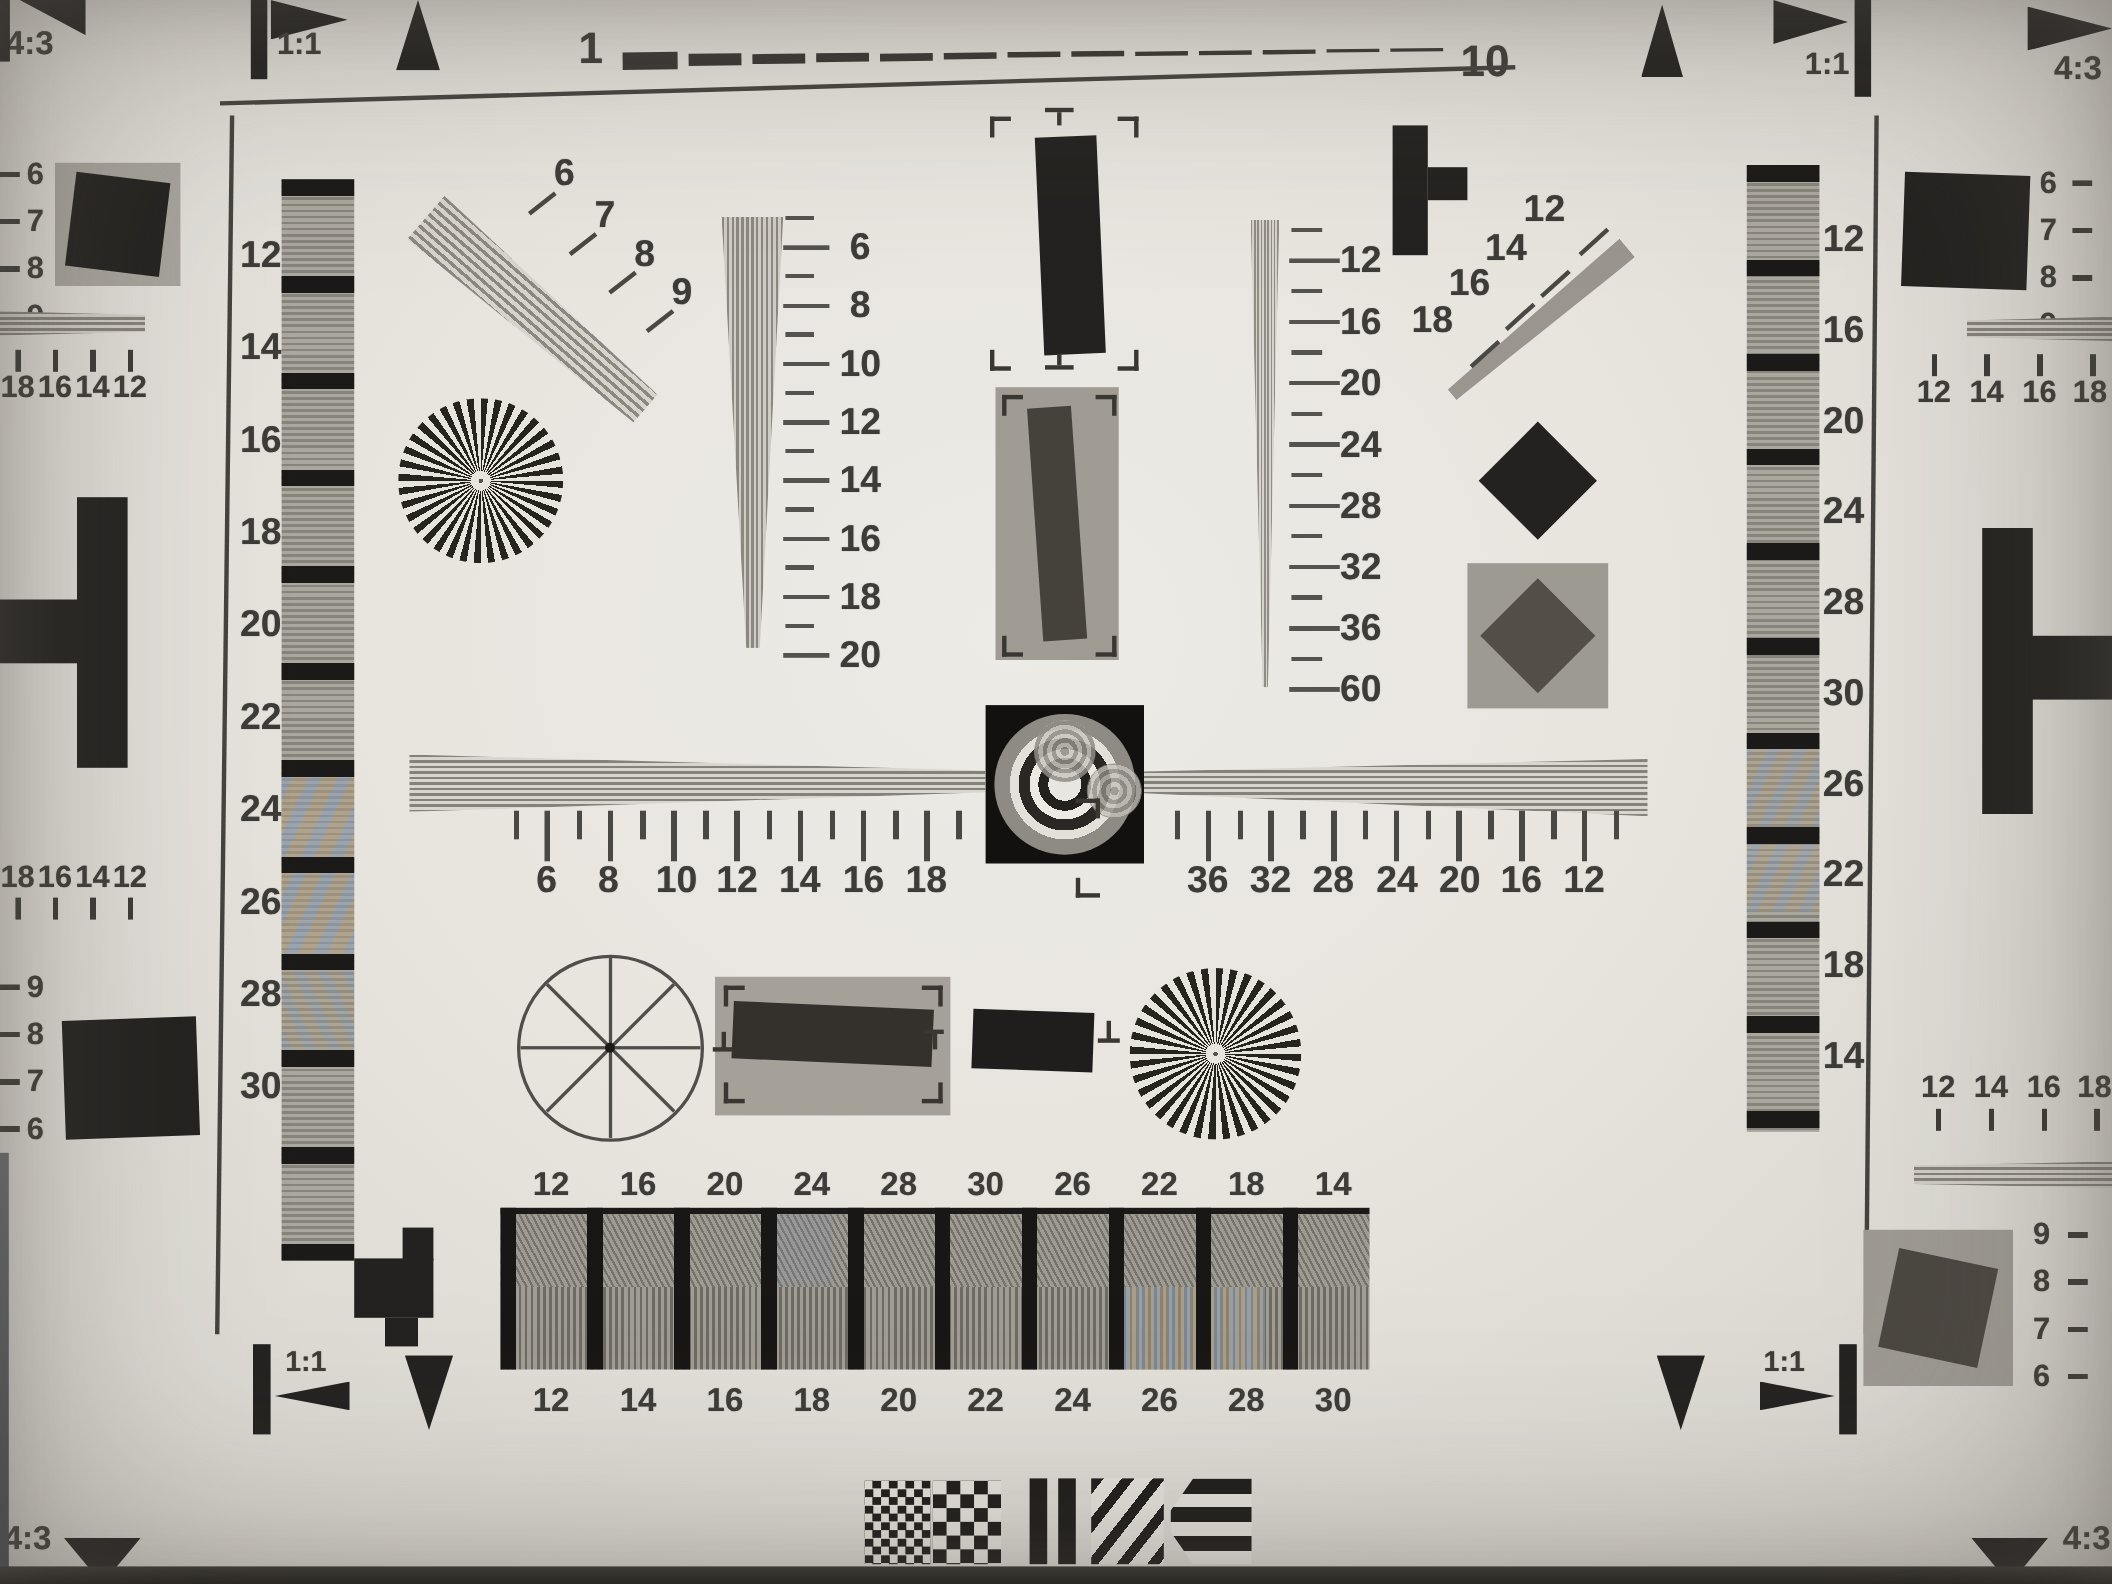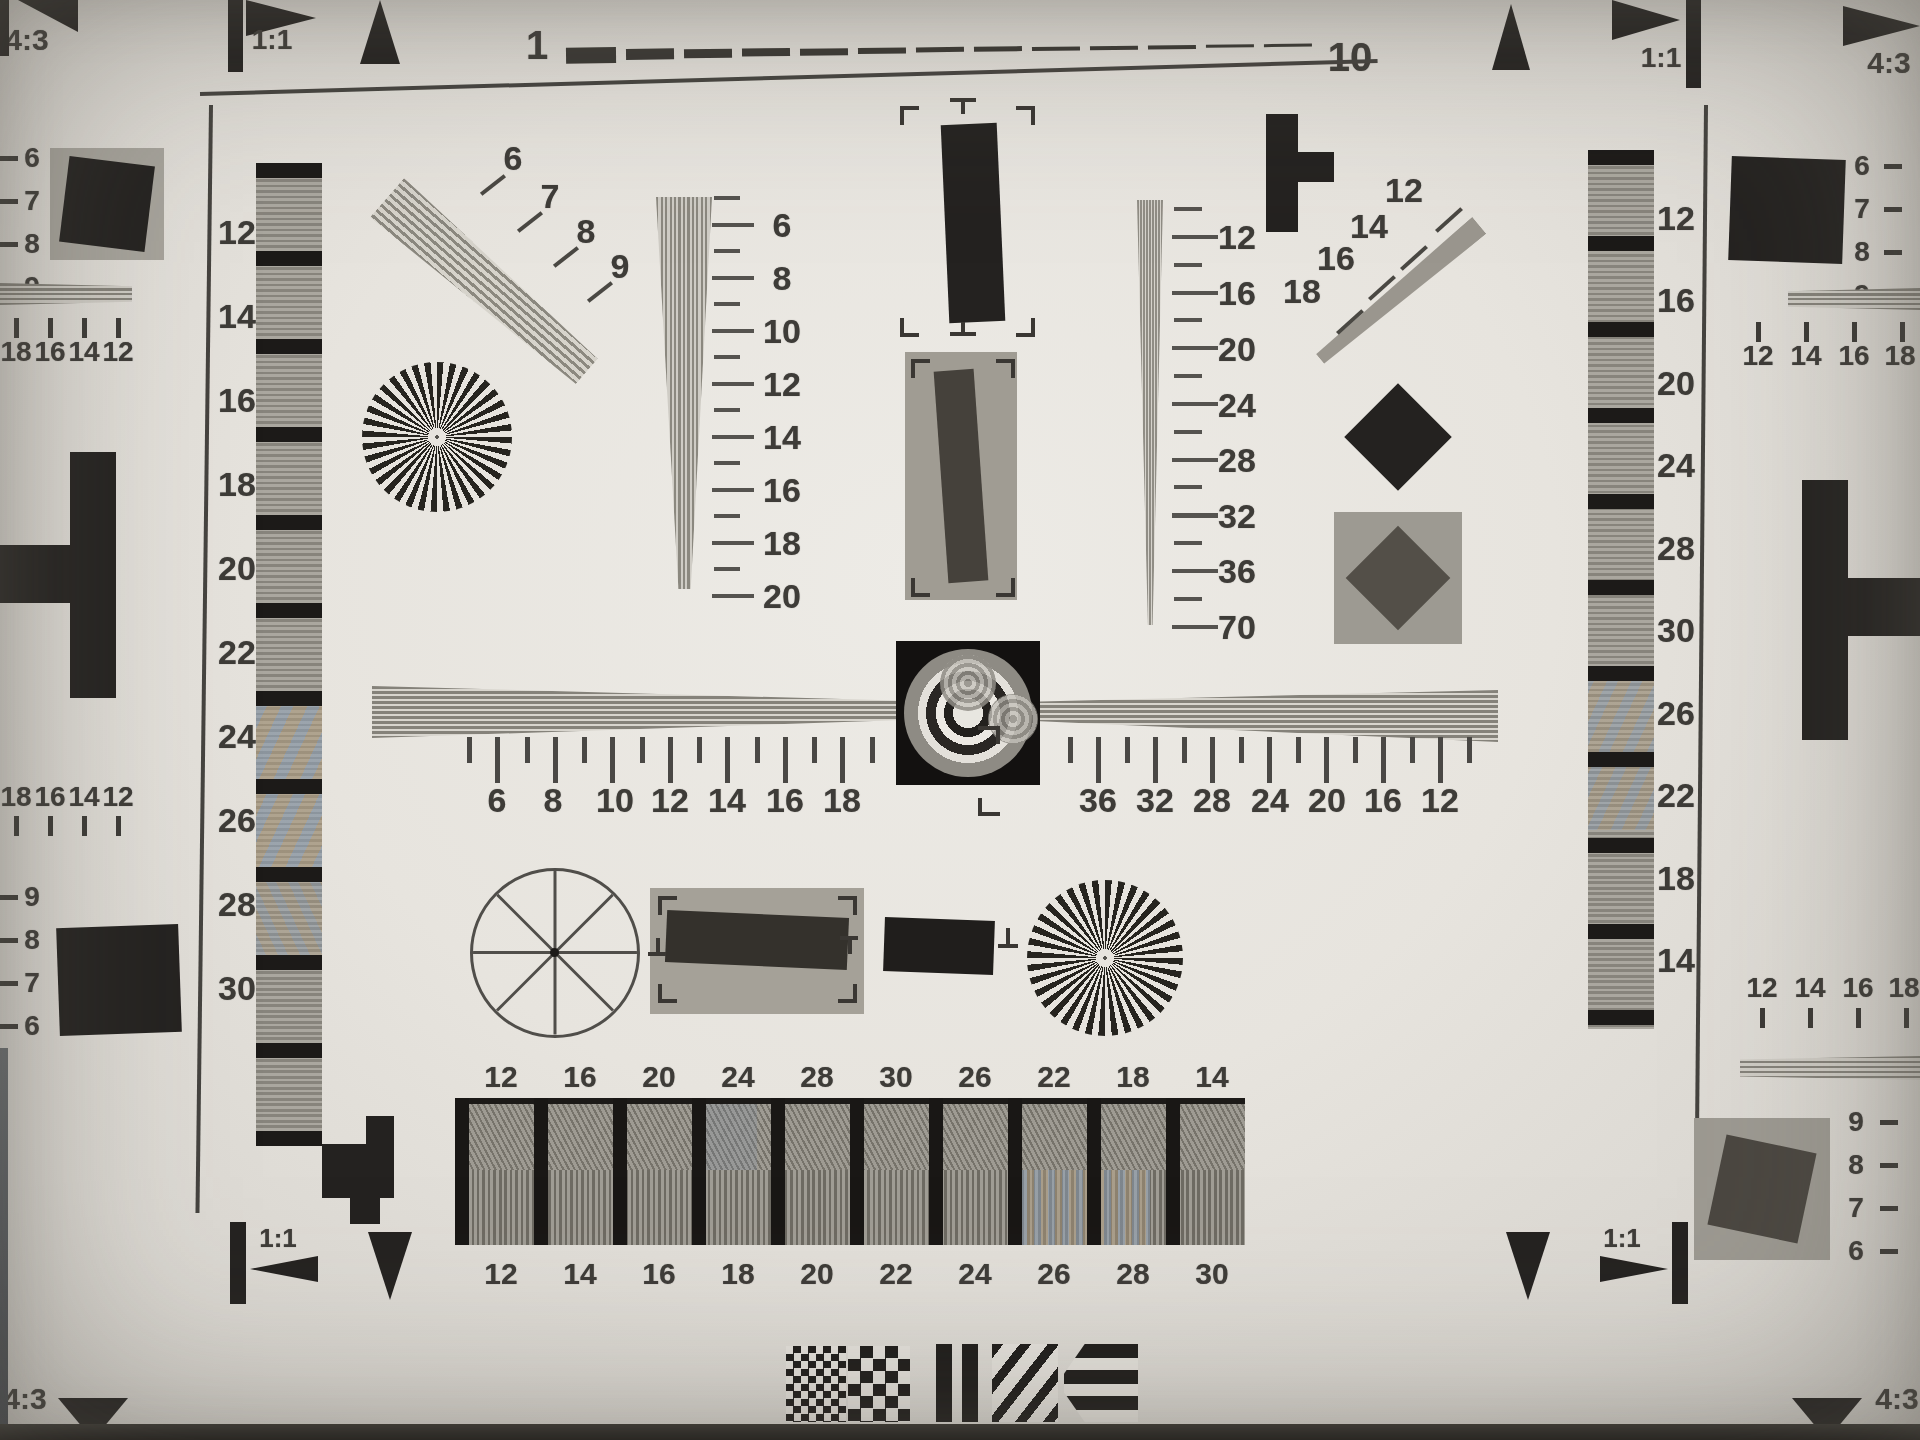--- a/index.html
+++ b/index.html
@@ -194,21 +194,21 @@
   <div class="g" style="left:1137px;top:200px;width:26px;height:425px;background:repeating-linear-gradient(90deg,#908d85 0 1.5px,#d6d3cc 1.5px 3px);clip-path:polygon(0 0,100% 0,60% 100%,42% 100%)"></div>
   <div class="g" style="left:1172px;top:235px;width:46px;height:394px;background:repeating-linear-gradient(180deg,#55534f 0 4px,transparent 4px 55.7px)"></div>
   <div class="g" style="left:1174px;top:207px;width:28px;height:400px;background:repeating-linear-gradient(180deg,#55534f 0 4px,transparent 4px 55.7px)"></div>
   <span class="n s34" style="left:1237px;top:237px">12</span>
   <span class="n s34" style="left:1237px;top:293px">16</span>
   <span class="n s34" style="left:1237px;top:349px">20</span>
   <span class="n s34" style="left:1237px;top:405px">24</span>
   <span class="n s34" style="left:1237px;top:460px">28</span>
   <span class="n s34" style="left:1237px;top:516px">32</span>
   <span class="n s34" style="left:1237px;top:571px">36</span>
-  <span class="n s34" style="left:1237px;top:627px">70</span>
+  <span class="n s34" style="left:1237px;top:627px">60</span>
 
   <div class="g" style="left:1320px;top:348px;width:208px;height:22px;transform:rotate(-40deg);transform-origin:left center;background:#9a968e;clip-path:polygon(0 22%,100% 0,100% 100%,0 78%)"></div>
   <div class="g" style="left:1432px;top:218px;width:34px;height:4px;background:#4a4843;transform:rotate(-42deg)"></div>
   <div class="g" style="left:1397px;top:256px;width:34px;height:4px;background:#4a4843;transform:rotate(-42deg)"></div>
   <div class="g" style="left:1365px;top:286px;width:34px;height:4px;background:#4a4843;transform:rotate(-42deg)"></div>
   <div class="g" style="left:1333px;top:320px;width:34px;height:4px;background:#4a4843;transform:rotate(-42deg)"></div>
   <span class="n s34" style="left:1404px;top:190px">12</span>
   <span class="n s34" style="left:1369px;top:226px">14</span>
   <span class="n s34" style="left:1336px;top:258px">16</span>
   <span class="n s34" style="left:1302px;top:291px">18</span>

